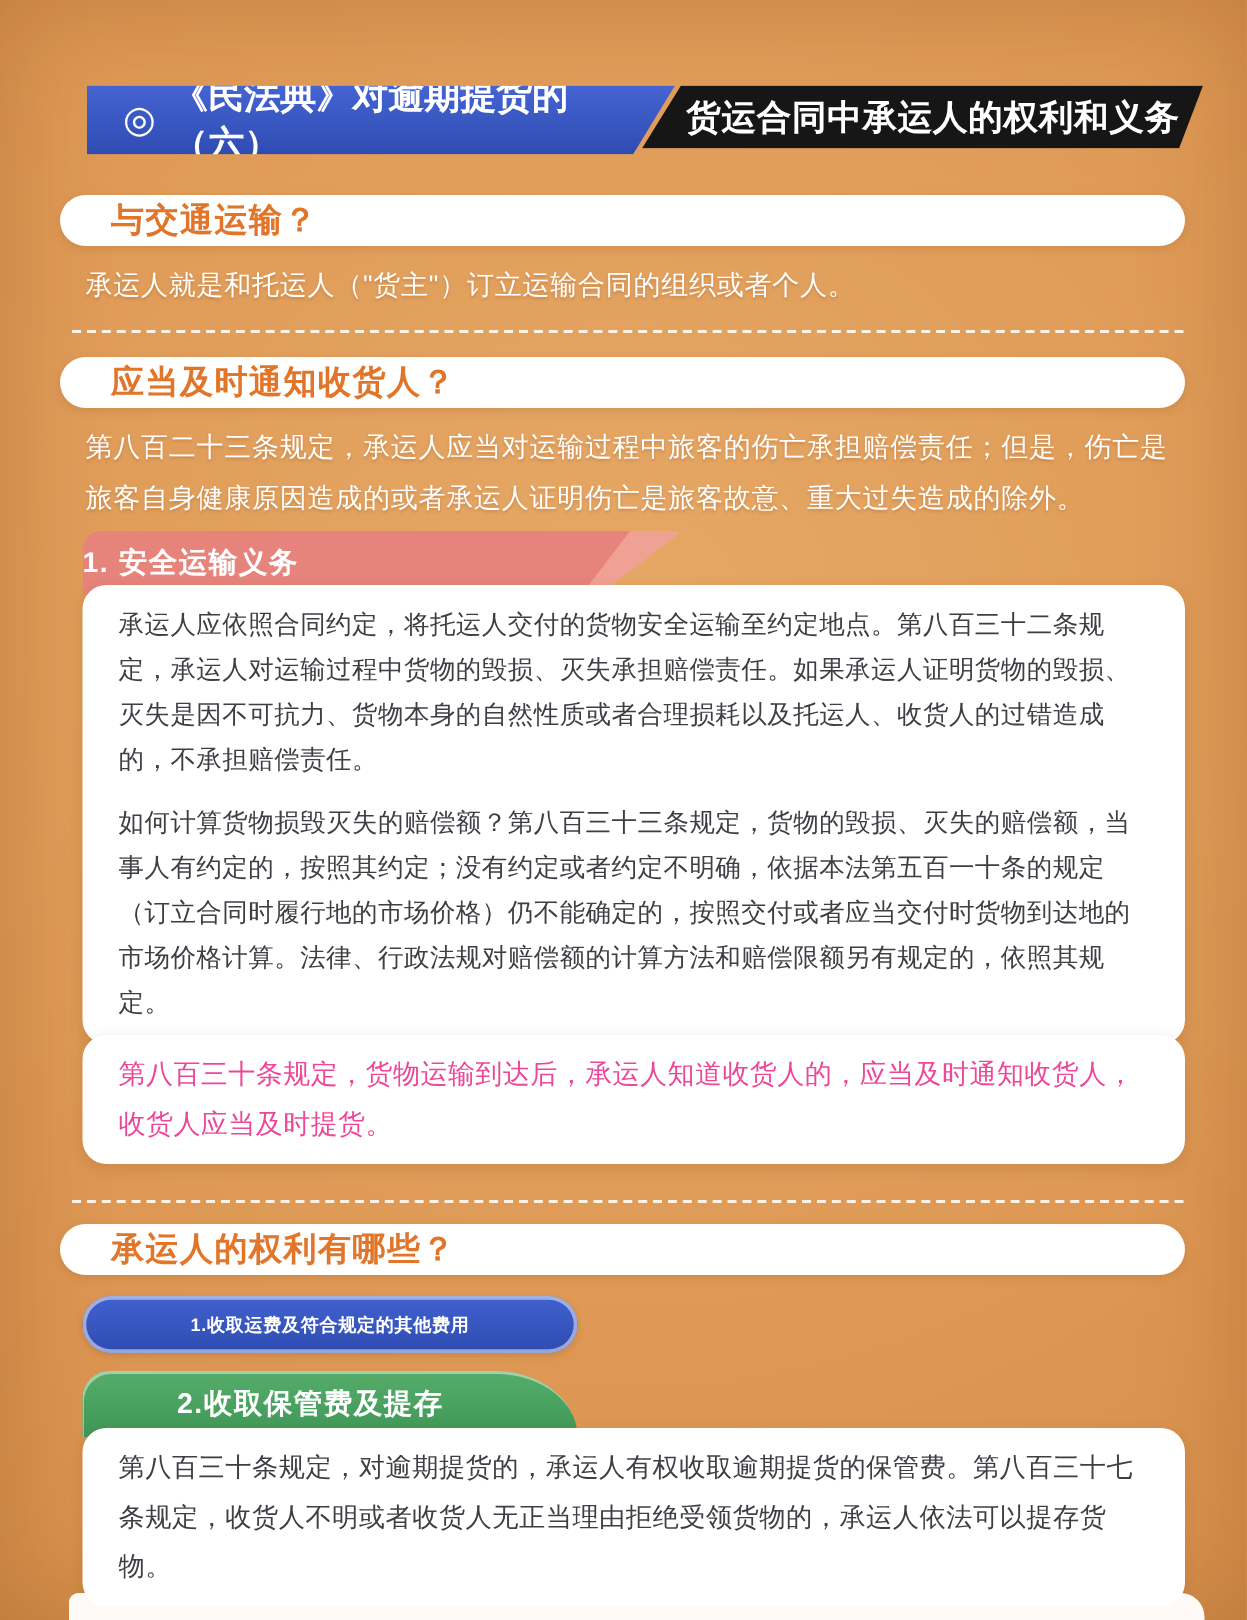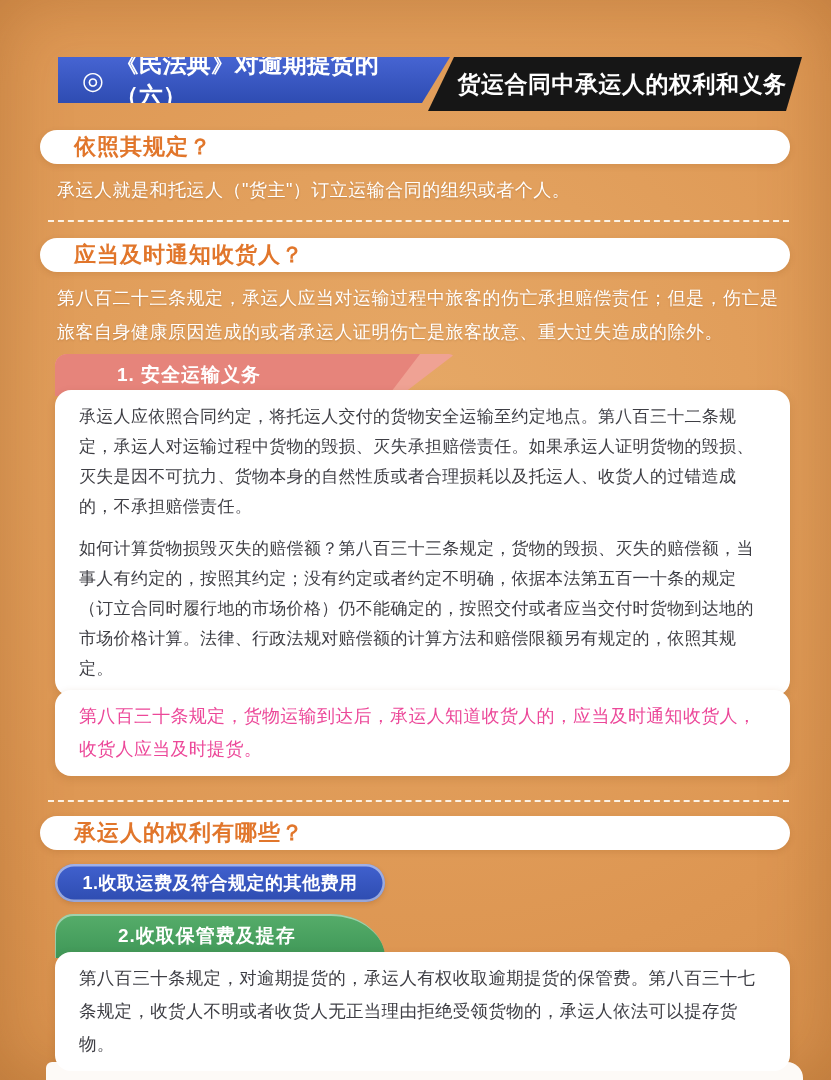--- a/index.html
+++ b/index.html
@@ -18,21 +18,21 @@
   .header{margin:57px 0 0 58px;height:46px;display:flex;}
   .banner-blue{
     width:392px;height:46px;
     background:linear-gradient(180deg,#4664d2,#2e4cb2);
     clip-path:polygon(0 0,100% 0,calc(100% - 28px) 100%,0 100%);
     display:flex;align-items:center;gap:11px;padding-left:24px;box-sizing:border-box;
     color:#fff;font-size:24px;font-weight:bold;
   }
   .badge{font-size:25px;font-weight:normal;line-height:1;}
   .banner-black{
-    width:374px;height:54px;margin-left:-22px;
+    width:374px;height:42px;margin-left:-22px;
     background:#161616;
     clip-path:polygon(26px 0,100% 0,calc(100% - 16px) 100%,0 100%);
     display:flex;align-items:center;justify-content:center;padding-left:14px;box-sizing:border-box;
     color:#fff;font-size:23px;font-weight:bold;letter-spacing:.5px;
   }
   
   .heading-box{
     margin:27px 41px 0 40px;height:34px;border-radius:17px;background:#fff;
     display:flex;align-items:center;padding-left:34px;
     font-size:22px;font-weight:bold;color:#e1762b;letter-spacing:1px;
@@ -52,21 +52,21 @@
   .slant-tab{position:relative;height:42px;width:410px;margin:5px 0 0 55px;}
   .slant-tab .light{
     position:absolute;left:0;top:0;bottom:0;width:400px;
     border-radius:12px 6px 0 0;
     clip-path:polygon(0 0,100% 0,calc(100% - 55px) 100%,0 100%);
   }
   .slant-tab .main{
     position:absolute;left:0;top:0;bottom:0;width:365px;
     border-radius:12px 0 0 0;
     clip-path:polygon(0 0,100% 0,calc(100% - 32px) 100%,0 100%);
-    display:flex;align-items:center;padding-left:62px;box-sizing:border-box;
+    display:flex;align-items:center;box-sizing:border-box;
     color:#fff;font-size:19px;font-weight:bold;letter-spacing:1px;
   }
   .tab-salmon .light{background:#efa294;}
   .tab-salmon .main{background:#e6847b;}
   
   .folder-tab{
     display:flex;align-items:center;box-sizing:border-box;
     color:#fff;font-weight:bold;letter-spacing:1px;
   }
   .tab-blue{
@@ -94,21 +94,21 @@
   .card p{margin:0;}
   .card p + p{margin-top:12px;}
   .card.card2{color:#ec4899;font-size:18px;line-height:33px;padding:10px 24px;font-weight:500;}
   .card.card3,.card.card4{font-size:17.5px;line-height:33px;padding:10px 24px;}
   
   .pill-blue{
     margin:14px 0 0 55px;width:330px;height:38px;border-radius:19px;
     background:linear-gradient(180deg,#4161cf,#2e4cb0);
     box-shadow:inset 0 0 0 2.5px rgba(255,255,255,.5), 0 2px 5px rgba(120,60,10,.2);
     display:flex;align-items:center;justify-content:center;
-    color:#fff;font-size:18px;font-weight:bold;letter-spacing:.5px;
+    color:#fff;font-size:12px;font-weight:bold;letter-spacing:.5px;
   }
   .bottom-strip{
     position:absolute;left:46px;right:28px;bottom:0;height:18px;
     background:#fff;border-radius:6px 16px 0 0;opacity:.96;
   }
 </style>
 </head>
 <body>
 
 <div class="poster">
@@ -117,21 +117,21 @@
     <div class="banner-blue">
       <span class="badge">◎</span>
       <span>《民法典》对逾期提货的（六）</span>
     </div>
     <div class="banner-black">
       <span>货运合同中承运人的权利和义务</span>
     </div>
   </div>
 
   <div class="heading-box">
-    <span>依照其规定？</span>
+    <span>与交通运输？</span>
   </div>
   <p class="white-text">承运人就是和托运人（"货主"）订立运输合同的组织或者个人。</p>
 
   <div class="divider"></div>
 
   <div class="heading-box h2">
     <span>应当及时通知收货人？</span>
   </div>
   <p class="white-text">第八百二十三条规定，承运人应当对运输过程中旅客的伤亡承担赔偿责任；但是，伤亡是旅客自身健康原因造成的或者承运人证明伤亡是旅客故意、重大过失造成的除外。</p>
 

